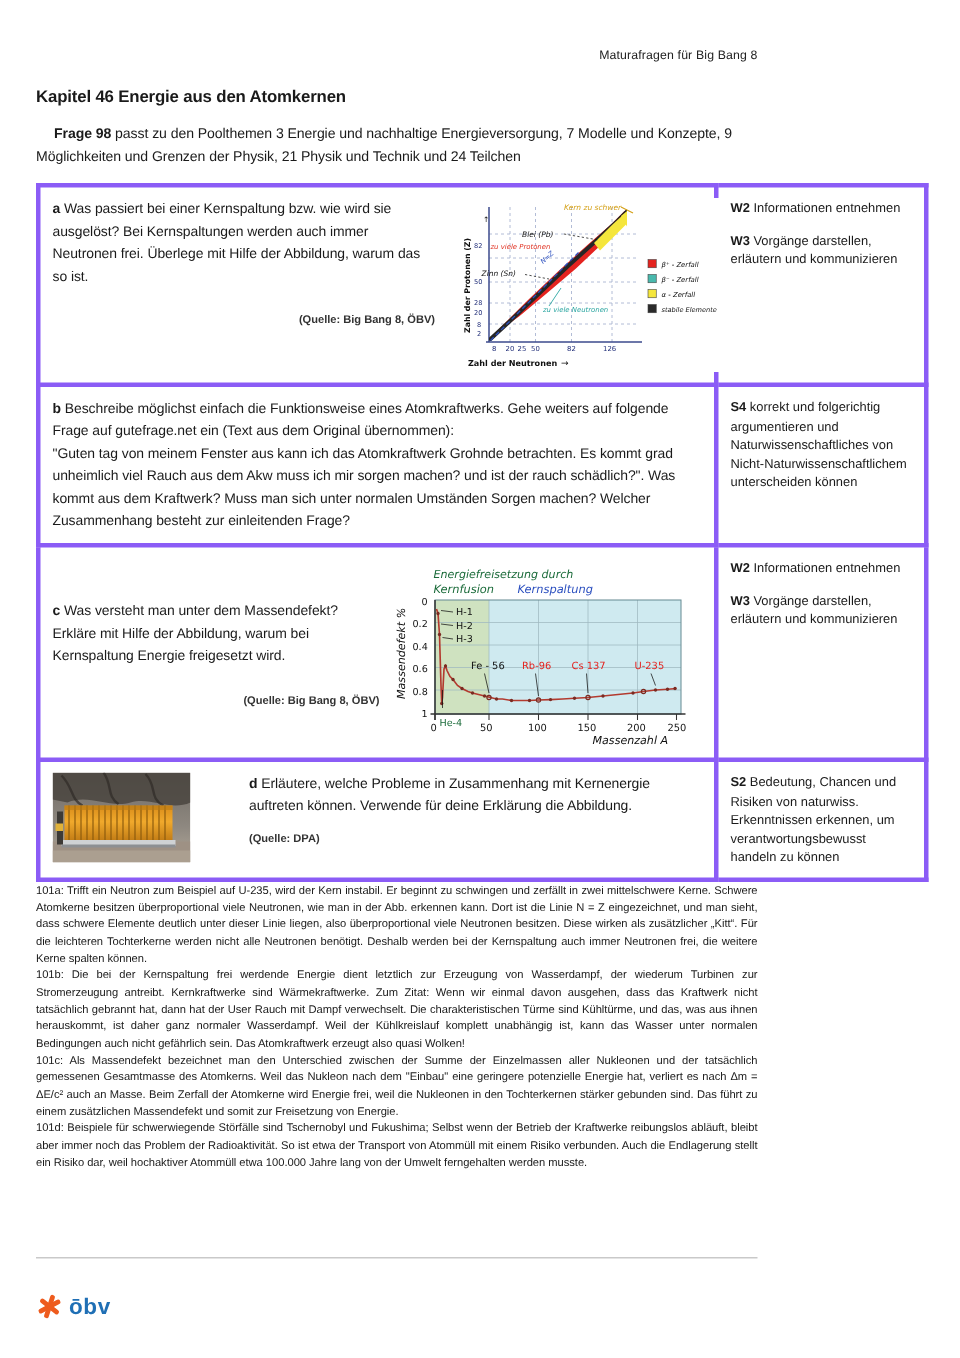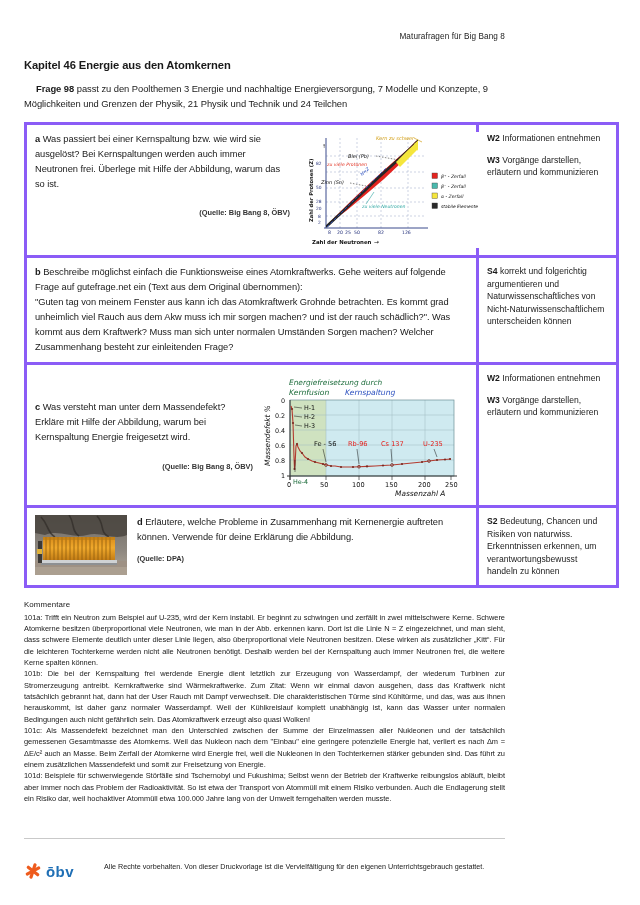--- a/index.html
+++ b/index.html
@@ -69,21 +69,21 @@
   .row-a-inner { display:flex; gap: 6px; }
   .row-a-text { flex: 0 0 255px; }
   .row-a-fig  { flex: 1 1 auto; }
 
   .row-c-inner { display:flex; gap: 4px; align-items: center; }
   .row-c-text { flex: 0 0 218px; }
   .row-c-fig  { flex: 1 1 auto; padding-top: 2px; }
 
   .row-d-inner { display:flex; gap: 10px; }
   .row-d-img  { flex: 0 0 92px; }
-  .row-d-text { flex: 1 1 auto; }
+  .row-d-text { flex: 1 1 auto; margin-left: 29px; }
 
   
   .nuclide {
     position: relative;
     width: 186px; height: 116px;
     background: #ffffff;
     font-family: "Liberation Sans", sans-serif;
   }
   .nuclide svg { display:block; }
 
@@ -468,35 +468,33 @@
           </div>
         </td>
         <td class="right-cell">
           <p><b>S2</b><span> Bedeutung, Chancen und Risiken von naturwiss. Erkenntnissen erkennen, um verantwortungsbewusst handeln zu können</span></p>
         </td>
       </tr>
 
     </tbody>
   </table>
 
-  <div class="kommentare-title">Kommentare</div>
   <p class="komm">101a: Trifft ein Neutron zum Beispiel auf U-235, wird der Kern instabil. Er beginnt zu schwingen und zerfällt in zwei mittelschwere Kerne. Schwere Atomkerne besitzen überproportional viele Neutronen, wie man in der Abb. erkennen kann. Dort ist die Linie N = Z eingezeichnet, und man sieht, dass schwere Elemente deutlich unter dieser Linie liegen, also überproportional viele Neutronen besitzen. Diese wirken als zusätzlicher „Kitt“. Für die leichteren Tochterkerne werden nicht alle Neutronen benötigt. Deshalb werden bei der Kernspaltung auch immer Neutronen frei, die weitere Kerne spalten können.</p>
   <p class="komm">101b: Die bei der Kernspaltung frei werdende Energie dient letztlich zur Erzeugung von Wasserdampf, der wiederum Turbinen zur Stromerzeugung antreibt. Kernkraftwerke sind Wärmekraftwerke. Zum Zitat: Wenn wir einmal davon ausgehen, dass das Kraftwerk nicht tatsächlich gebrannt hat, dann hat der User Rauch mit Dampf verwechselt. Die charakteristischen Türme sind Kühltürme, und das, was aus ihnen herauskommt, ist daher ganz normaler Wasserdampf. Weil der Kühlkreislauf komplett unabhängig ist, kann das Wasser unter normalen Bedingungen auch nicht gefährlich sein. Das Atomkraftwerk erzeugt also quasi Wolken!</p>
   <p class="komm">101c: Als Massendefekt bezeichnet man den Unterschied zwischen der Summe der Einzelmassen aller Nukleonen und der tatsächlich gemessenen Gesamtmasse des Atomkerns. Weil das Nukleon nach dem "Einbau" eine geringere potenzielle Energie hat, verliert es nach Δm = ΔE/c² auch an Masse. Beim Zerfall der Atomkerne wird Energie frei, weil die Nukleonen in den Tochterkernen stärker gebunden sind. Das führt zu einem zusätzlichen Massendefekt und somit zur Freisetzung von Energie.</p>
   <p class="komm">101d: Beispiele für schwerwiegende Störfälle sind Tschernobyl und Fukushima; Selbst wenn der Betrieb der Kraftwerke reibungslos abläuft, bleibt aber immer noch das Problem der Radioaktivität. So ist etwa der Transport von Atommüll mit einem Risiko verbunden. Auch die Endlagerung stellt ein Risiko dar, weil hochaktiver Atommüll etwa 100.000 Jahre lang von der Umwelt ferngehalten werden musste.</p>
 
   <div class="footer">
     <div class="logo">
       <svg width="18" height="18" viewBox="0 0 18 18">
         <g fill="#ee5b1d">
           <rect x="7.4" y="1" width="3.2" height="16" rx="1.4" transform="rotate(18 9 9)"></rect>
           <rect x="1" y="7.4" width="16" height="3.2" rx="1.4" transform="rotate(-28 9 9)"></rect>
           <rect x="1.5" y="7.4" width="15" height="3.2" rx="1.4" transform="rotate(38 9 9)"></rect>
         </g>
       </svg>
       <span class="logo-text">ōbv</span>
     </div>
     <div class="footer-text">
-      <div>Alle Rechte vorbehalten. Von dieser Druckvorlage ist die Vervielfältigung für den eigenen Unterrichtsgebrauch gestattet.</div>
     </div>
   </div>
 
 </div>
 
 </body></html>

